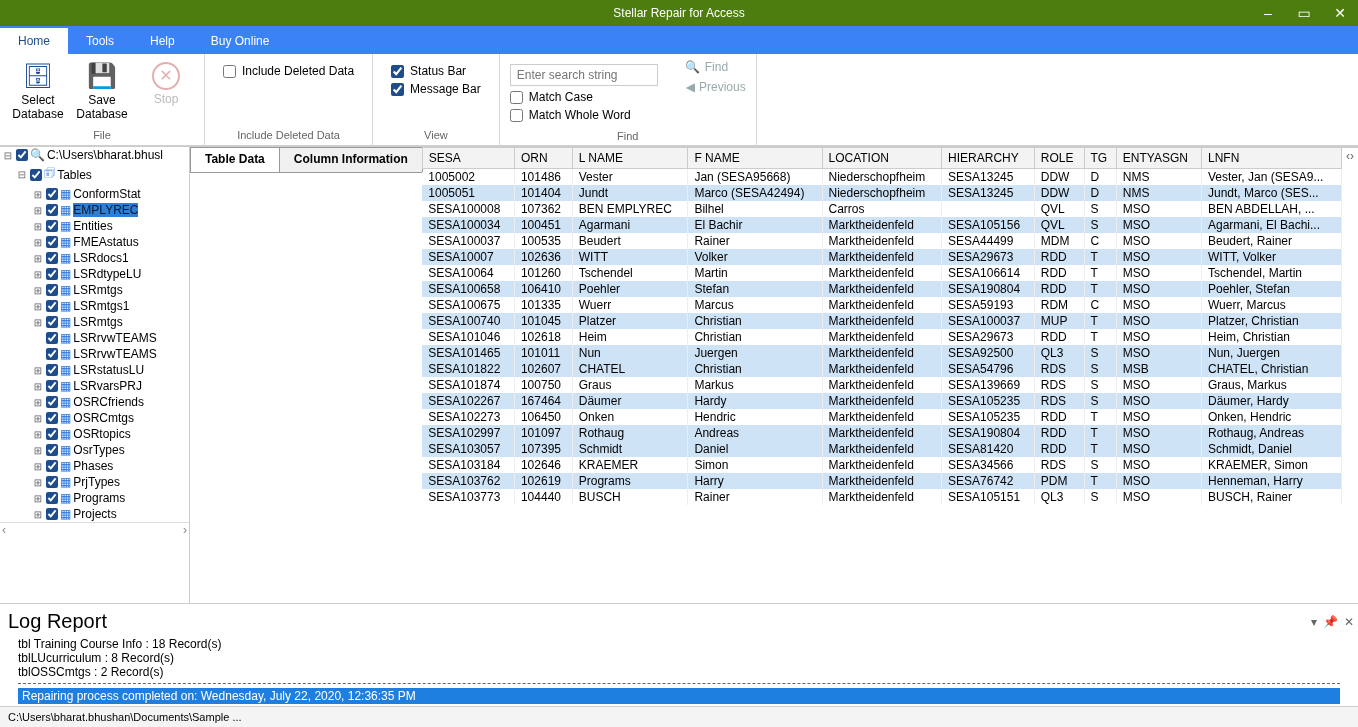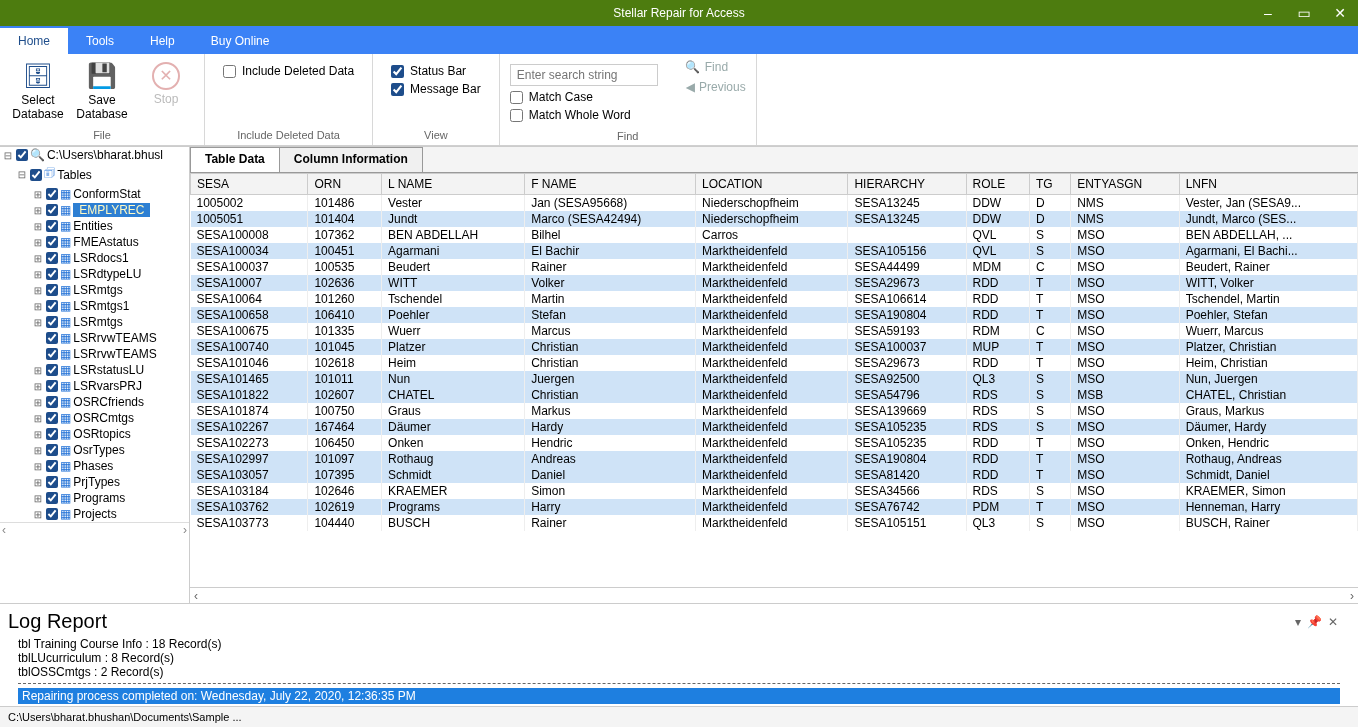--- a/index.html
+++ b/index.html
@@ -23,34 +23,34 @@
 .search-box{border:1px solid #ccc;padding:3px 6px;width:148px;color:#888;}
 .find-opts{display:flex;gap:20px;}
 .find-links{display:flex;flex-direction:column;gap:6px;color:#9aa;padding-top:2px;}
 .find-links span{display:flex;align-items:center;gap:4px;}
 .content{flex:1;display:flex;min-height:0;border-top:1px solid #ccc;}
 .tree-pane{width:190px;border-right:1px solid #ccc;overflow:auto;font-size:12px;}
 .tree-pane .node{padding:1px 2px;white-space:nowrap;display:flex;align-items:center;gap:2px;}
 .tree-pane .node .tw{width:12px;text-align:center;color:#666;cursor:pointer;font-size:10px;}
 .tree-pane .node .cb{width:12px;height:12px;}
 .tree-pane .node .ticon{color:#1e6fd6;font-size:12px;}
-.tree-pane .node.selected .lbl{background:#2d7fd3;color:#fef9c3;padding:0 6px;}
+.tree-pane .node.selected .lbl{background:#2d7fd3;color:#0f172a;padding:0 0;}
 .tree-scroll{height:12px;border-top:1px solid #ddd;display:flex;justify-content:space-between;padding:0 2px;color:#888;}
-.grid-pane{flex:1;display:flex;flex-direction:column;min-width:0;}
+.grid-pane{flex:1;display:flex;flex-direction:row;min-width:0;}
 .grid-tabs{display:flex;border-bottom:1px solid #999;background:#f4f4f4;height:26px;}
 .gt{padding:4px 14px;border:1px solid #999;border-bottom:none;margin-right:-1px;background:#f0f0f0;cursor:pointer;font-weight:bold;}
 .gt.active{background:#fff;}
 .grid-wrap{flex:1;overflow:auto;}
 table.grid{border-collapse:collapse;width:100%;}
 table.grid th{background:#f3f3f3;border:1px solid #ccc;text-align:left;padding:3px 6px;font-weight:normal;position:sticky;top:0;}
 table.grid td{border-right:1px solid #eee;padding:1px 6px;white-space:nowrap;}
 tr.hl td{background:#cfe3f7;}
 .grid-hscroll{height:16px;border-top:1px solid #ccc;display:flex;justify-content:space-between;align-items:center;padding:0 4px;color:#666;}
 .log-panel{border-top:1px solid #ccc;}
-.log-head{display:flex;justify-content:space-between;align-items:center;padding:6px 20px 2px 8px;}
+.log-head{display:flex;justify-content:space-between;align-items:center;padding:6px 4px 2px 8px;}
 .log-head h2{font-size:20px;font-weight:normal;}
 .log-icons{display:flex;gap:6px;color:#666;}
 .log-body{padding:2px 18px;font-size:11px;}
 .log-sep{border-top:1px dashed #666;margin:4px 0;}
 .log-done{background:#1e7fe0;color:#fff;padding:1px 4px;}
 .status-bar{background:#f4f4f4;border-top:1px solid #ccc;padding:4px 8px;font-size:11px;}
 input[type=checkbox]{accent-color:#1e4d8b;}
 </style>
 </head>
 <body>
@@ -330,21 +330,21 @@
               <td>Niederschopfheim</td>
               <td>SESA13245</td>
               <td>DDW</td>
               <td>D</td>
               <td>NMS</td>
               <td>Jundt, Marco (SES...</td>
             </tr>
             <tr class="">
               <td>SESA100008</td>
               <td>107362</td>
-              <td>BEN ABDELLAH</td>
+              <td>BEN EMPLYREC</td>
               <td>Bilhel</td>
               <td>Carros</td>
               <td></td>
               <td>QVL</td>
               <td>S</td>
               <td>MSO</td>
               <td>BEN ABDELLAH, ...</td>
             </tr>
             <tr class="hl">
               <td>SESA100034</td>

